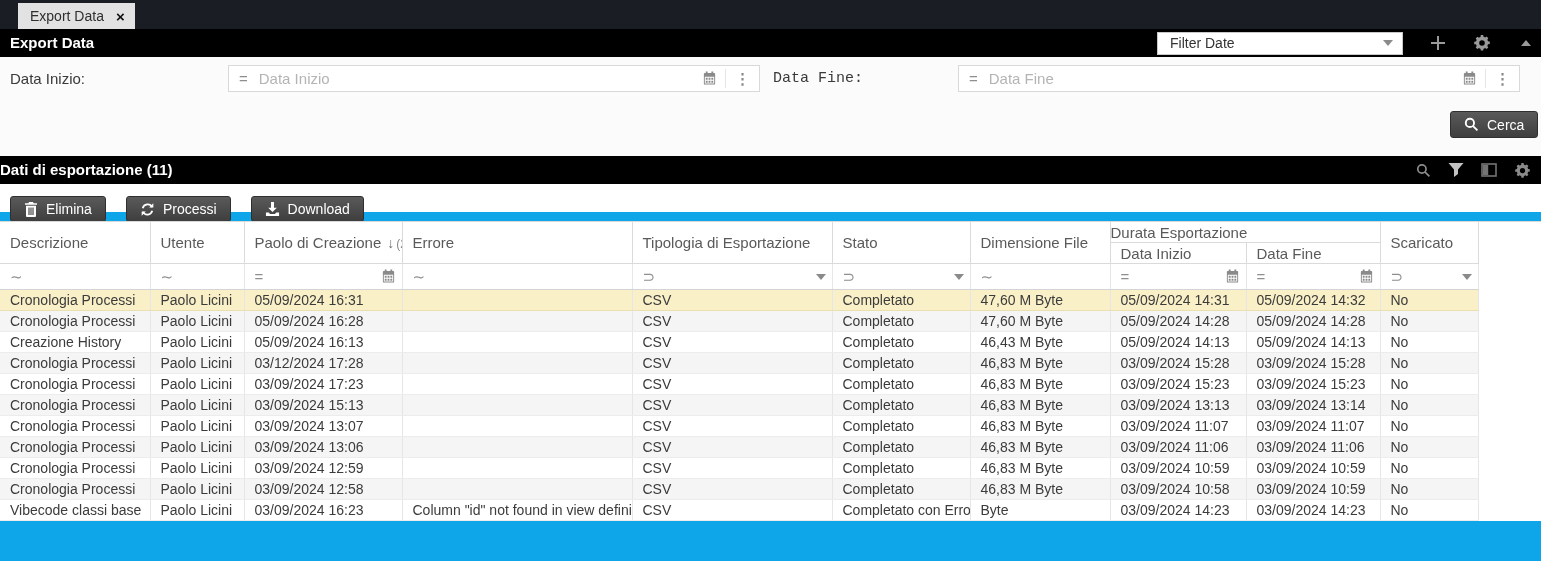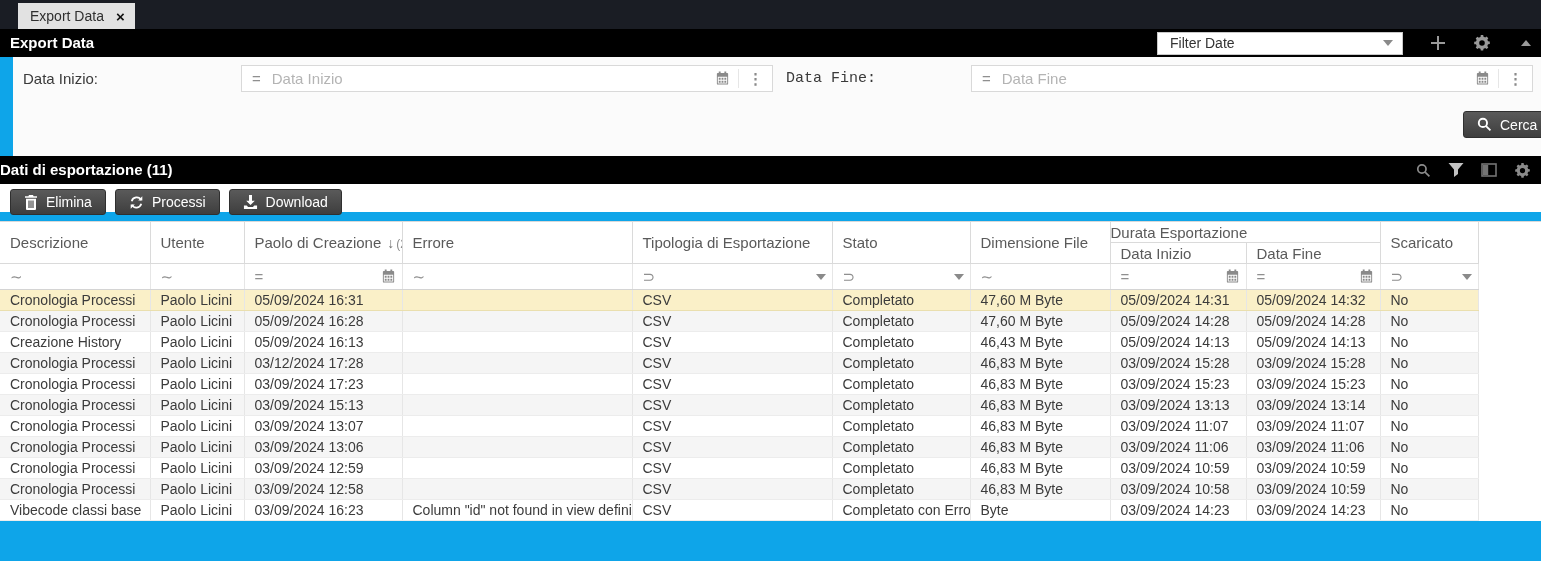--- a/index.html
+++ b/index.html
@@ -21,21 +21,21 @@
   .filter-select { width:246px; height:23px; background:#fff; border:1px solid #c9c9c9;
                    display:flex; align-items:center; justify-content:space-between;
                    padding:0 9px 0 12px; font-size:14px; color:#333; }
   .tri-down { width:0; height:0; border-left:5px solid transparent; border-right:5px solid transparent;
               border-top:6px solid #8a8a8a; }
   .tri-up   { width:0; height:0; border-left:5px solid transparent; border-right:5px solid transparent;
               border-bottom:6px solid #9a9a9a; }
   .bar-icon { display:flex; align-items:center; justify-content:center; width:18px; height:18px; }
 
   
-  .filter-panel { position:absolute; top:57px; left:13px; right:0; height:111px; background:#fbfbfb; }
+  .filter-panel { position:absolute; top:57px; left:0; right:0; height:111px; background:#fbfbfb; }
   .flabel { position:absolute; top:13px; font-size:15px; color:#3a3a3a; }
   .flabel.start { left:10px; }
   .flabel.end { left:773px;font-family:Liberation Mono, monospace; }
   .finput { position:absolute; top:8px; height:27px; background:#fff; border:1px solid #d9d9d9;
             display:flex; align-items:center; }
   .finput.start { left:228px; width:532px; }
   .finput.end { left:958px; width:562px; }
   .finput .op { color:#8f8f8f; font-size:15px; padding:0 9px 0 10px; }
   .finput input { flex:1; border:none; outline:none; background:transparent; font-size:15px;
                   color:#333; font-family:"Liberation Sans", sans-serif; min-width:0; }
@@ -52,21 +52,21 @@
                      display:flex; align-items:center; justify-content:center; cursor:pointer; }
   .collapse-handle .tri-up { border-left-width:5px; border-right-width:5px; border-bottom:5px solid #8a8a8a; }
 
   
   .gridbar { position:absolute; top:156px; left:0; right:0; height:28px; background:#000; }
   .gridbar .title { color:#fff; font-weight:bold; font-size:15px; line-height:28px; padding-left:0; }
   .gridbar-icons { position:absolute; right:10px; top:0; height:28px; display:flex; align-items:center; gap:15px; }
 
   
   .toolbar { position:absolute; top:184px; left:0; right:0; height:28px; background:#fff;
-             display:flex; gap:9px; padding:5px 0 0 10px; }
+             display:flex; gap:20px; padding:12px 0 0 10px; }
   .toolbar .btn { height:26px; }
 
   
   .table-wrap { position:absolute; top:221px; left:0; }
   table { border-collapse:collapse; table-layout:fixed; width:1541px; }
   thead th { font-weight:normal; font-size:15px; color:#5a5a5a; text-align:left;
              padding:0 4px 0 10px; border-right:1px solid #dadada; white-space:nowrap;
              overflow:hidden; background:#fff; }
   thead tr.hrow { height:21px; }
   th.group { text-align:left; border-bottom:1px solid #dadada; padding-left:0; }

